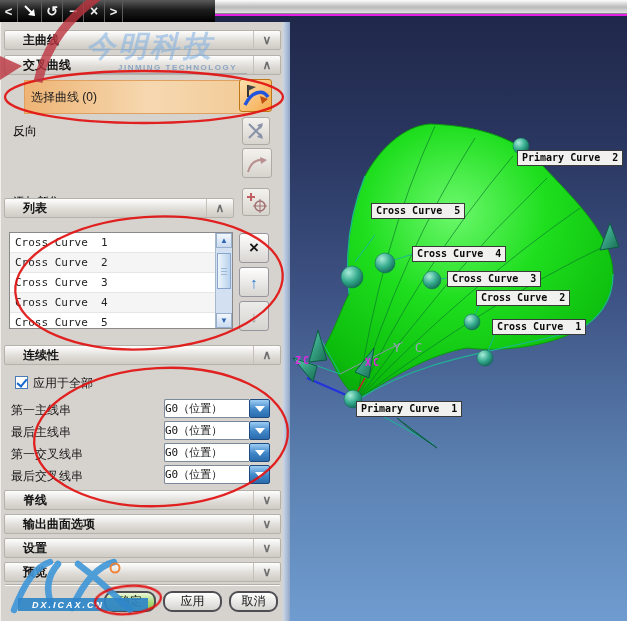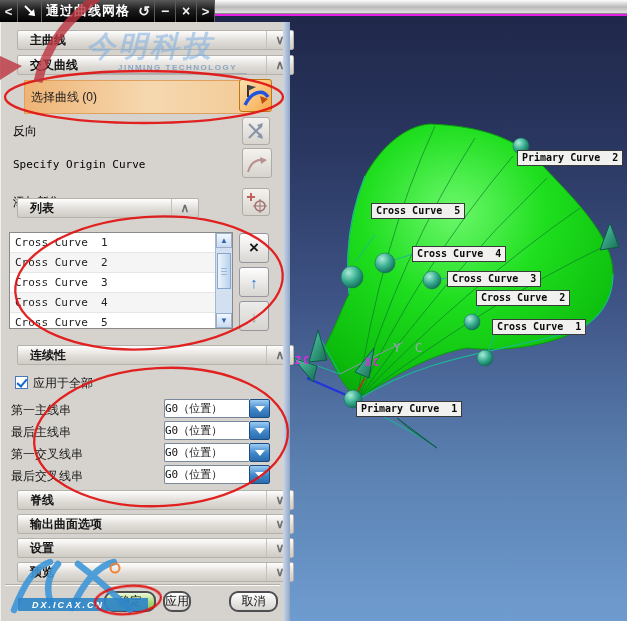--- a/index.html
+++ b/index.html
@@ -23,24 +23,24 @@
   .tb-title{flex:1;display:flex;align-items:center;justify-content:center;color:#fff;
     font-size:13px;font-weight:bold;letter-spacing:1px;white-space:nowrap;overflow:hidden;}
   .tb-sq{width:21px;font-size:14px;}
 
   
   .panel{position:absolute;left:0;top:22px;width:283px;height:599px;background:#d6d3ce;
     border-left:1px solid #f0efec;box-sizing:border-box;z-index:10;}
   .resize-strip{position:absolute;left:283px;top:22px;width:7px;bottom:0;z-index:12;
     background:linear-gradient(90deg,#cdd8e8,#90a6c6);}
 
-  .sec-h{position:absolute;left:16px;width:277px;height:20px;box-sizing:border-box;
+  .sec-h{position:absolute;left:3px;width:277px;height:20px;box-sizing:border-box;
     background:linear-gradient(#fefefe,#dedbd6 60%,#cfccc6);
     border:1px solid #b5b2ac;border-radius:2px;display:flex;align-items:center;
-    font-weight:bold;font-size:12px;color:#141414;padding-left:12px;}
+    font-weight:bold;font-size:12px;color:#141414;padding-left:18px;}
   .sec-h .chev{margin-left:auto;width:26px;align-self:stretch;display:flex;align-items:center;
     justify-content:center;border-left:1px solid #c4c1bb;color:#6d6d6d;font-weight:bold;font-size:12px;}
 
   .sel-row{position:absolute;left:23px;top:58px;width:229px;height:34px;box-sizing:border-box;
     background:linear-gradient(90deg,#eeb475,#f6d8b0 55%,#f2cb97);
     border:1px solid #e0a060;display:flex;align-items:center;padding-left:6px;
     font-size:12px;color:#1a1a1a;}
   .sel-icon-btn{position:absolute;left:238px;top:57px;width:33px;height:33px;box-sizing:border-box;
     background:linear-gradient(135deg,#fde0ae,#f6a94b);border:1px solid #bf7716;border-radius:3px;}
 
@@ -90,21 +90,21 @@
     display:flex;align-items:flex-start;justify-content:center;}
   .dd-btn::after{content:"";margin-top:6px;border:5px solid transparent;border-top:6px solid #fff;}
 
   .sep{position:absolute;left:4px;top:562px;width:275px;height:0;
     border-top:1px solid #b2afa9;border-bottom:1px solid #fafaf8;}
 
   .btn{position:absolute;top:569px;height:21px;box-sizing:border-box;border:2px solid #4e4e52;
     border-radius:9px;background:linear-gradient(#ffffff,#d6d4d0);font-size:12px;color:#111;
     display:flex;align-items:center;justify-content:center;}
   .btn-ok{left:103px;width:52px;background:linear-gradient(#ecf8da,#a9d977 55%,#8bc657);}
-  .btn-apply{left:162px;width:28px;}
+  .btn-apply{left:162px;width:59px;}
   .btn-cancel{left:228px;width:49px;}
 
   
   .viewport{position:absolute;left:285px;top:16px;width:342px;height:605px;z-index:5;
     background:linear-gradient(180deg,#20284a 0%,#2a3761 22%,#3f5587 48%,#5a80b0 74%,#6f9cd0 100%);}
   .tag{position:absolute;background:#f1f1ef;border:1px solid #3a3a3a;color:#0a0a0a;
     font-family:"DejaVu Sans Mono",monospace;font-size:10px;font-weight:bold;
     padding:1px 4px;line-height:12px;white-space:pre;z-index:8;}
 
   
@@ -126,21 +126,20 @@
 <div class="navy-gap"></div>
 
 <div class="titlebar">
   <div class="tb-btn tb-nav">&lt;</div>
   <div class="tb-btn tb-cursor">
     <svg width="16" height="16" viewBox="0 0 16 16">
       <line x1="3" y1="3" x2="12" y2="12" stroke="#fff" stroke-width="2"></line>
       <polygon points="13,13 6,12 12,6" fill="#fff"></polygon>
     </svg>
   </div>
-  <div class="tb-title">通过曲线网格</div>
   <div class="tb-btn tb-sq">↺</div>
   <div class="tb-btn tb-sq">−</div>
   <div class="tb-btn tb-sq">×</div>
   <div class="tb-btn tb-nav">&gt;</div>
 </div>
 
 <div class="panel">
 
   <div class="sec-h" style="top:8px;">
     <span>主曲线</span>
@@ -167,40 +166,39 @@
   <div class="drow-label" style="top:101px;">反向</div>
   <div class="mini-btn" style="top:95px;">
     <svg width="24" height="24" viewBox="0 0 24 24">
       <line x1="5" y1="19" x2="18" y2="6" stroke="#8a93a8" stroke-width="2"></line>
       <line x1="5" y1="5" x2="18" y2="18" stroke="#8a93a8" stroke-width="2"></line>
       <polygon points="19,4 13,6 17,10" fill="#8a93a8"></polygon>
       <polygon points="19,20 17,14 13,18" fill="#8a93a8"></polygon>
     </svg>
   </div>
 
-  <div class="drow-label mono" style="top:136px;">Specify Origin Curve</div>
   <div class="mini-btn" style="top:126px;width:30px;height:30px;">
     <svg width="26" height="26" viewBox="0 0 26 26">
       <path d="M4,22 Q8,8 21,10" stroke="#b89090" stroke-width="2" fill="none"></path>
       <polygon points="23,10 16,7 17,14" fill="#b89090"></polygon>
     </svg>
   </div>
 
   <div class="drow-label" style="top:172px;">添加新集</div>
   <div class="mini-btn" style="top:166px;">
     <svg width="24" height="24" viewBox="0 0 24 24">
       <line x1="7" y1="3" x2="7" y2="11" stroke="#c06060" stroke-width="2"></line>
       <line x1="3" y1="7" x2="11" y2="7" stroke="#c06060" stroke-width="2"></line>
       <circle cx="16" cy="16" r="5" stroke="#a07070" stroke-width="1.5" fill="none"></circle>
       <line x1="16" y1="9" x2="16" y2="23" stroke="#a07070" stroke-width="1"></line>
       <line x1="9" y1="16" x2="23" y2="16" stroke="#a07070" stroke-width="1"></line>
     </svg>
   </div>
 
-  <div class="sec-h" style="top:176px;width:182px;">
+  <div class="sec-h" style="top:176px;width:230px;">
     <span>列表</span>
     <span class="chev">∧</span>
   </div>
 
   <div class="list-box">
     <div class="list-rows">
       <div class="list-row">Cross Curve  1</div>
       <div class="list-row">Cross Curve  2</div>
       <div class="list-row">Cross Curve  3</div>
       <div class="list-row">Cross Curve  4</div>

